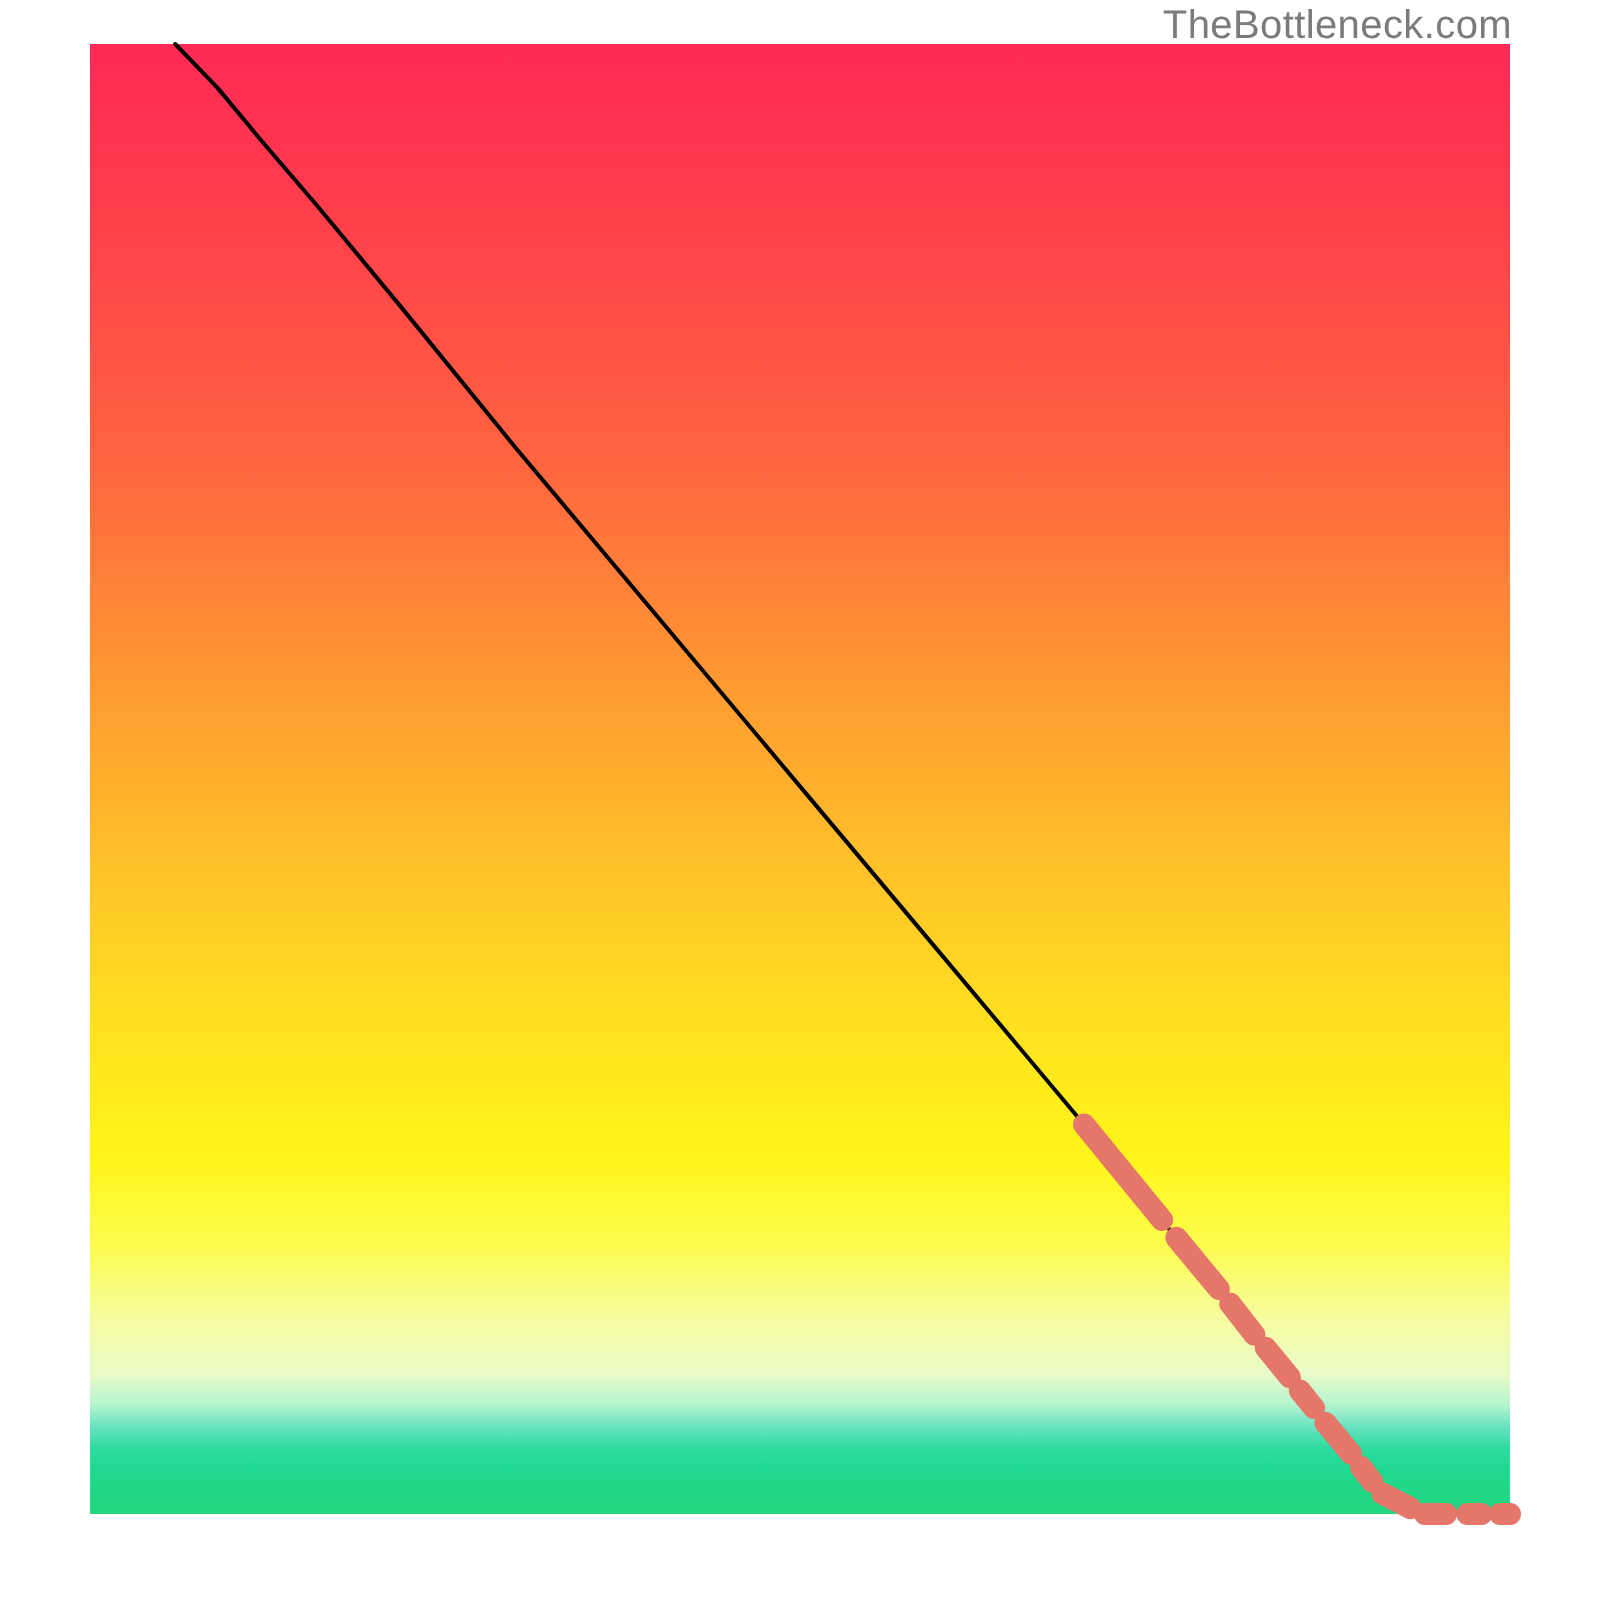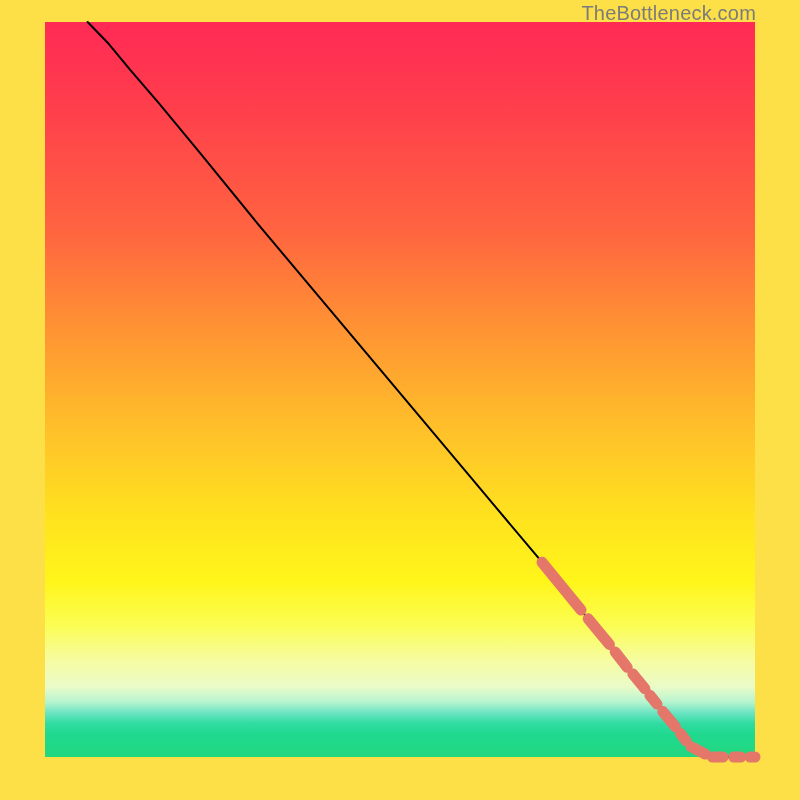--- a/index.html
+++ b/index.html
@@ -8,21 +8,21 @@
     width: 800px;
     height: 800px;
     background: #000000;
     font-family: Arial, Helvetica, sans-serif;
     overflow: hidden;
   }
   .stage {
     position: relative;
     width: 800px;
     height: 800px;
-    background: #fde047;
+    background: #ffffff;
   }
   .plot {
     position: absolute;
     left: 45px;
     top: 22px;
     width: 710px;
     height: 735px;
     
     background: linear-gradient(
       to bottom,

